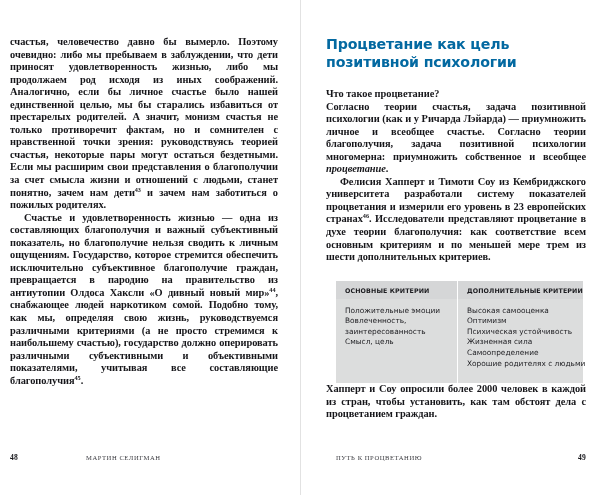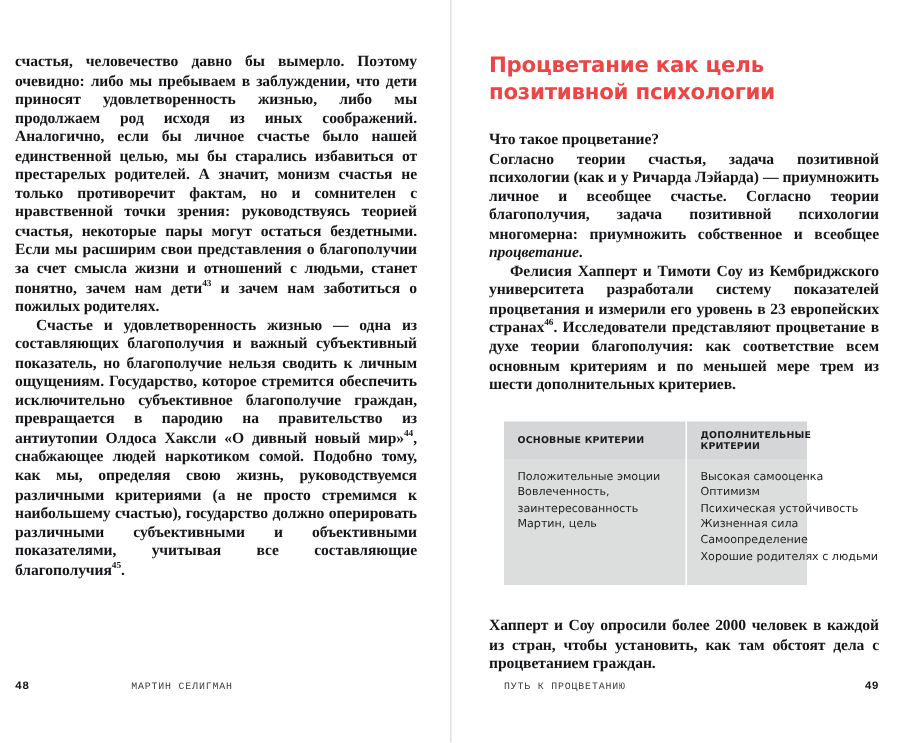--- a/index.html
+++ b/index.html
@@ -57,29 +57,29 @@
     line-height: 0;
   }
   em.it { font-style: italic; }
 
   
   .chapter-title {
     font-family: "DejaVu Sans", "Liberation Sans", sans-serif;
     font-size: 14.2px;
     line-height: 17.5px;
     font-weight: 700;
-    color: #ef4444;
+    color: #0369a1;
     margin: 0 0 17px 0;
     letter-spacing: -0.15px;
   }
   .chapter-title .l2 { display: block; }
 
   
   .crit-table {
-    width: 202px;
+    width: 247px;
     margin: 17px 0 0 10px;
     border-collapse: collapse;
     font-family: "DejaVu Sans", "Liberation Sans", sans-serif;
     table-layout: fixed;
   }
   .crit-table th {
     background: #d5d6d7;
     color: #1b1b1f;
     font-size: 6.3px;
     font-weight: 700;
@@ -108,22 +108,22 @@
     white-space: nowrap;
   }
 
   
   .footer {
     position: absolute;
     bottom: 33px;
     left: 0;
     right: 0;
     display: flex;
-    align-items: flex-start;
-    font-family: Liberation Mono, monospace;
+    align-items: center;
+    font-family: Liberation Serif, serif;
   }
   .page-left .footer  { padding: 0 22px 0 10px; }
   .page-right .footer { padding: 0 14px 0 36px; }
   .folio {
     font-size: 7.6px;
     font-weight: 700;
     color: #16161a;
     letter-spacing: 0.2px;
   }
   .running-head {
@@ -175,38 +175,38 @@
           <th class="col-sep">ДОПОЛНИТЕЛЬНЫЕ КРИТЕРИИ</th>
         </tr>
       </thead>
       <tbody>
         <tr>
           <td>
             <ul class="crit-list">
                 <li>Положительные эмоции</li>
                 <li>Вовлеченность,</li>
                 <li>заинтересованность</li>
-                <li>Мартин, цель</li>
+                <li>Смысл, цель</li>
               </ul>
           </td>
           <td class="col-sep">
             <ul class="crit-list">
                 <li>Высокая самооценка</li>
                 <li>Оптимизм</li>
                 <li>Психическая устойчивость</li>
                 <li>Жизненная сила</li>
                 <li>Самоопределение</li>
                 <li>Хорошие родителях с людьми</li>
               </ul>
           </td>
         </tr>
       </tbody>
     </table>
 
-    <p class="para" style="margin-top:22px">Хапперт и Соу опросили более 2000 человек в каждой из стран, чтобы установить, как там обстоят дела с процветанием граждан.</p>
+    <p class="para" style="margin-top:0">Хапперт и Соу опросили более 2000 человек в каждой из стран, чтобы установить, как там обстоят дела с процветанием граждан.</p>
 
     <div class="footer">
       <span class="running-head">Путь к процветанию</span>
       <span class="folio">49</span>
     </div>
   </div>
 
 </div>
 
 </body></html>

